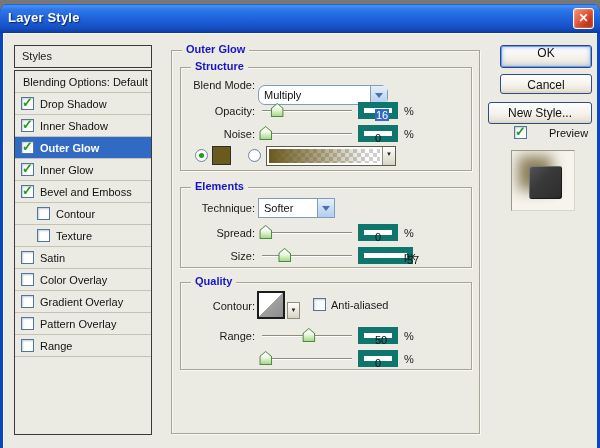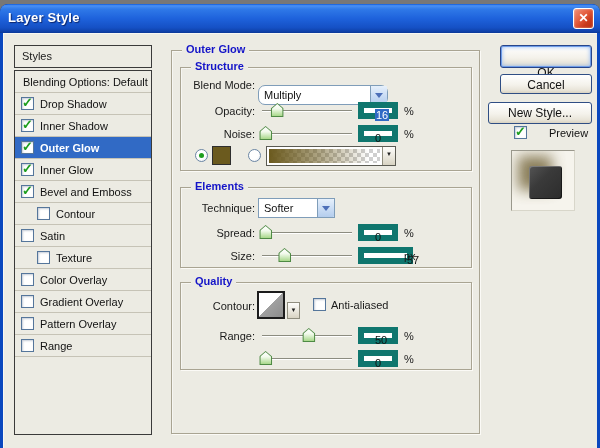--- a/index.html
+++ b/index.html
@@ -78,21 +78,21 @@
     border:1px solid #8F8D7E;text-align:center;color:#222;font-size:6px;line-height:15px;}
   .gradbar .mini-btn{right:0;top:0;bottom:0;width:13px;border:none;border-left:1px solid #8F8D7E;}
   
   .contour-thumb{position:absolute;width:28px;height:28px;border:2px solid #1c1c1c;
     background:linear-gradient(135deg,#FFFFFF 49.5%,#A0A0A0 50%,#8C8C8C 100%);}
   
   .xp-btn{position:absolute;height:23px;border:1px solid #2F4E84;border-radius:3px;
     background:linear-gradient(180deg,#FFFFFF 0%,#F4F2EB 55%,#E8E4D8 85%,#D8D2C2 100%);
     font-size:12px;color:#111;text-align:center;}
   .xp-btn.default{box-shadow:inset 0 0 0 1px #6E9CE8, inset 0 0 4px 1px #9CBEF2;border-color:#27458A;}
-  .xp-btn .btn-label{position:relative;top:20px;}
+  .xp-btn .btn-label{position:relative;top:0;}
   
   .preview-label{position:absolute;font-size:11px;color:#111;}
   .preview-box{position:absolute;width:64px;height:61px;background:#F6F4ED;
     border:1px solid #9a988c;border-right-color:#d8d6ca;border-bottom-color:#d8d6ca;overflow:hidden;}
   .preview-glow{position:absolute;left:6px;top:5px;width:34px;height:34px;background:#6E5F33;
     filter:blur(7px);opacity:.8;}
   .preview-square{position:absolute;left:17px;top:15px;width:33px;height:33px;border-radius:3px;
     background:linear-gradient(135deg,#555 0%,#3a3a3a 40%,#2c2c2c 100%);
     box-shadow:inset 1px 1px 0 rgba(255,255,255,.25), inset -1px -1px 0 rgba(0,0,0,.5);}
 </style>
@@ -131,27 +131,27 @@
           <span class="row-label">Inner Glow</span>
         </div>
         <div class="side-row">
           <span class="xcb checked"></span>
           <span class="row-label">Bevel and Emboss</span>
         </div>
         <div class="side-row indent">
           <span class="xcb"></span>
           <span class="row-label">Contour</span>
         </div>
+        <div class="side-row indent">
+          <span class="xcb"></span>
+          <span class="row-label">Texture</span>
+        </div>
         <div class="side-row">
           <span class="xcb"></span>
           <span class="row-label">Satin</span>
-        </div>
-        <div class="side-row indent">
-          <span class="xcb"></span>
-          <span class="row-label">Texture</span>
         </div>
         <div class="side-row">
           <span class="xcb"></span>
           <span class="row-label">Color Overlay</span>
         </div>
         <div class="side-row">
           <span class="xcb"></span>
           <span class="row-label">Gradient Overlay</span>
         </div>
         <div class="side-row">

